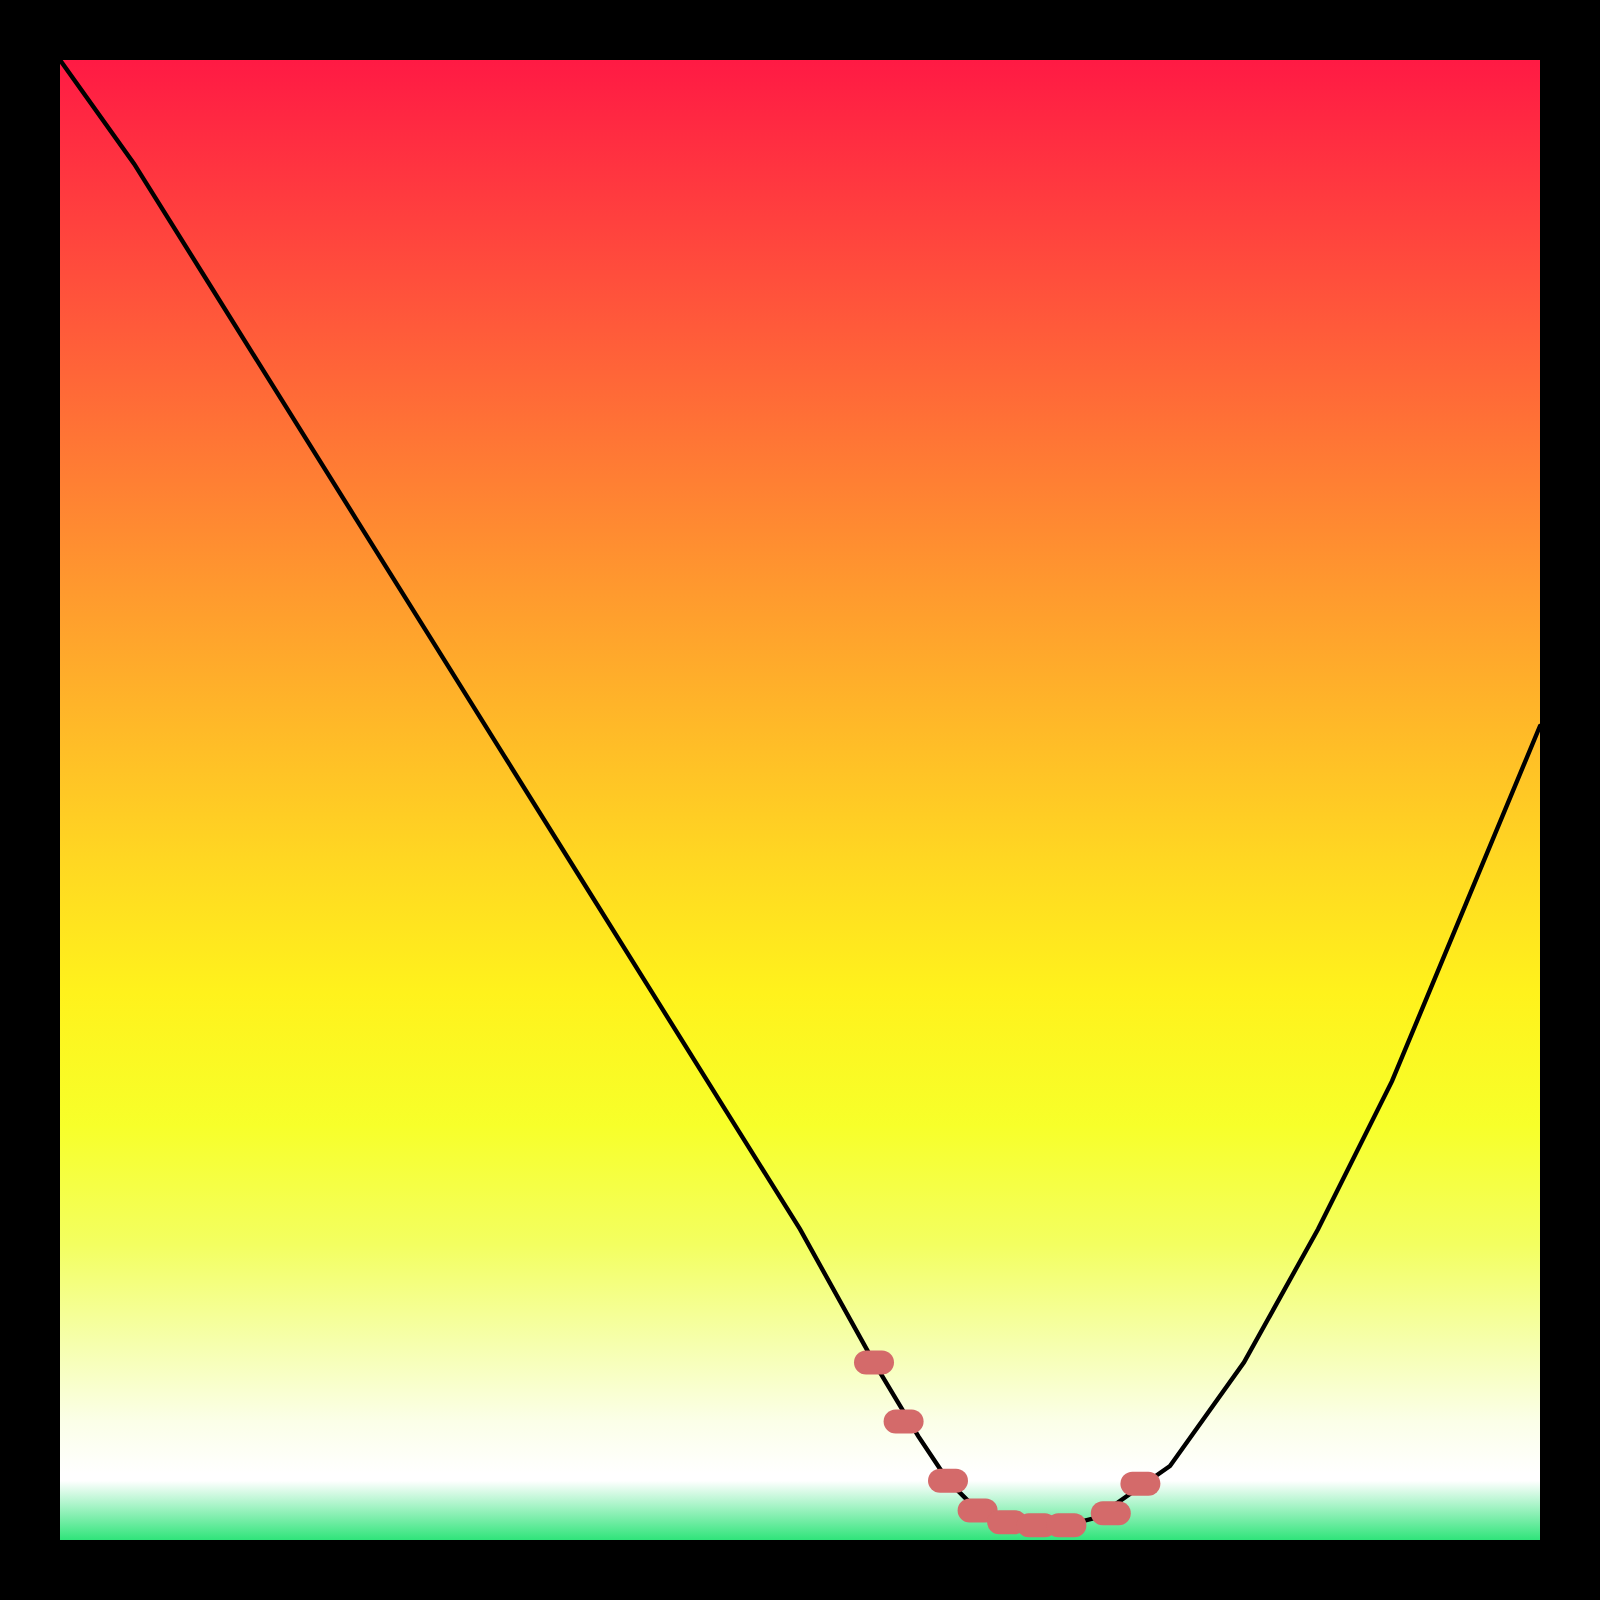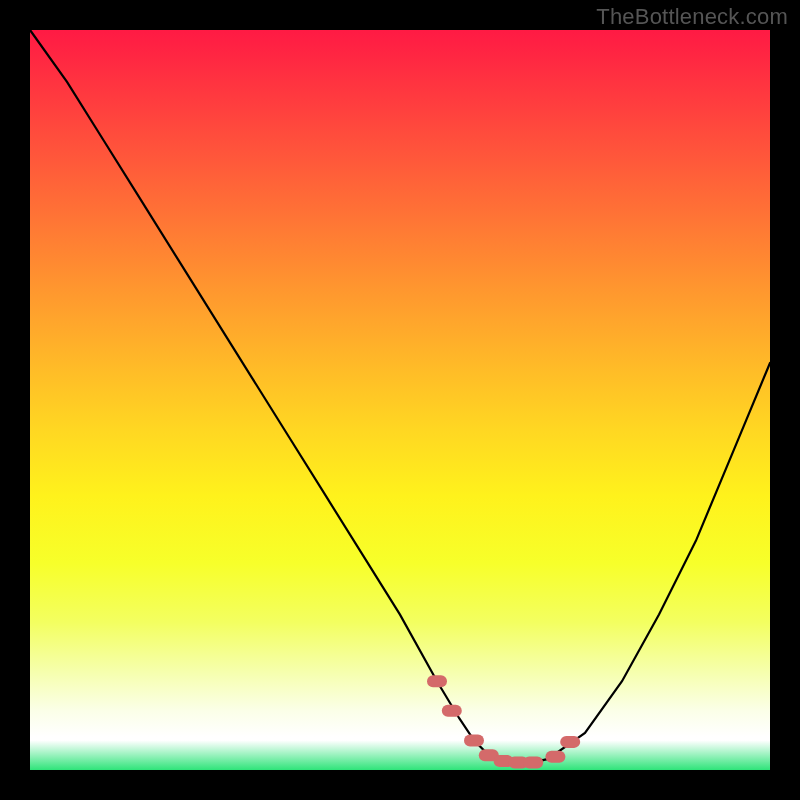--- a/index.html
+++ b/index.html
@@ -85,14 +85,13 @@
           <rect x="434.00" y="704.40" width="20" height="12" rx="6" class="marker"></rect>
           <rect x="448.80" y="719.20" width="20" height="12" rx="6" class="marker"></rect>
           <rect x="463.60" y="725.12" width="20" height="12" rx="6" class="marker"></rect>
           <rect x="478.40" y="726.60" width="20" height="12" rx="6" class="marker"></rect>
           <rect x="493.20" y="726.60" width="20" height="12" rx="6" class="marker"></rect>
           <rect x="515.40" y="720.68" width="20" height="12" rx="6" class="marker"></rect>
           <rect x="530.20" y="705.88" width="20" height="12" rx="6" class="marker"></rect>
         </g>
     </svg>
   </div>
-  <div class="watermark">TheBottleneck.com</div>
 </div>
 
 </body></html>

